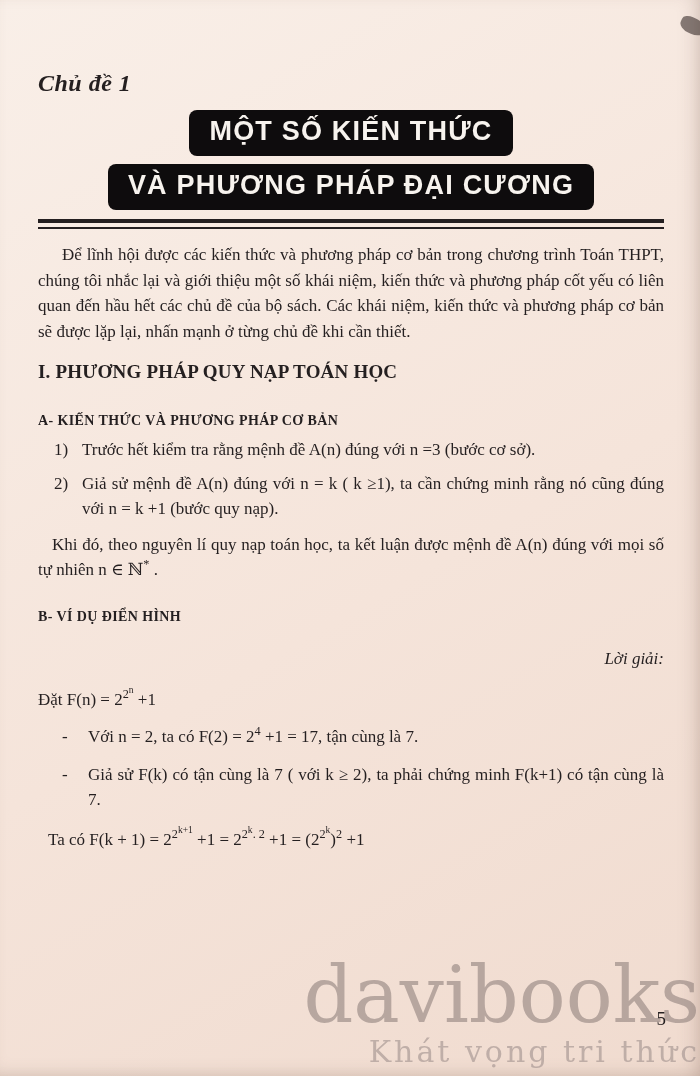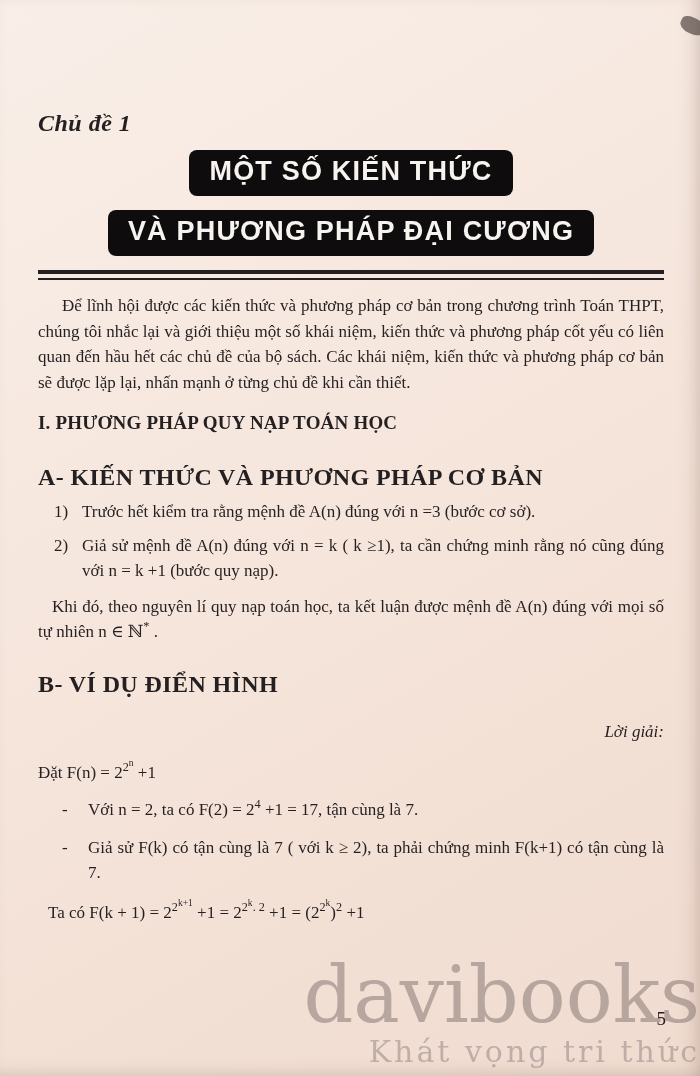--- a/index.html
+++ b/index.html
@@ -9,36 +9,36 @@
   }
   *{margin:0;padding:0;box-sizing:border-box;}
   html,body{margin:0;background:#6b6560;}
   .page{
     width:700px;height:1076px;position:relative;overflow:hidden;
     background:linear-gradient(150deg,var(--paper_light) 0%,var(--paper_mid) 55%,var(--paper_dark) 100%);
     font-family:"Liberation Serif","DejaVu Serif",serif;
     color:var(--ink);
     box-shadow:inset -14px 0 20px -12px rgba(110,80,70,.28), inset 0 -12px 18px -12px rgba(110,80,70,.22);
   }
-  .content{position:relative;z-index:2;padding:110px 36px 0 38px;}
+  .content{position:relative;z-index:2;padding:70px 36px 0 38px;}
   .corner-mark{position:absolute;top:18px;right:-6px;width:26px;height:16px;background:rgba(40,30,28,.55);transform:rotate(24deg);border-radius:40% 60% 50% 50%;z-index:1;}
   .chapter-label{font-weight:700;font-style:italic;font-size:24px;letter-spacing:.5px;}
   .title-block{margin-top:13px;text-align:center;}
   .title-bar{
-    display:table;margin:0 auto 14px;background:var(--title_bg);color:var(--title_fg);
+    display:table;margin:0 auto 8px;background:var(--title_bg);color:var(--title_fg);
     font-family:"Liberation Sans","DejaVu Sans",sans-serif;font-weight:700;
     font-size:27px;letter-spacing:1.2px;padding:6px 20px 9px;border-radius:8px;white-space:nowrap;
   }
   .double-rule{margin-top:9px;height:10px;border-top:4px solid var(--ink);border-bottom:2px solid var(--ink);}
   p.body{font-size:17px;line-height:1.5;text-align:justify;}
   .indent{text-indent:24px;}
   .indent-sm{text-indent:14px;}
   .intro{margin-top:13px;}
   .h-main{font-family:Liberation Serif, serif;font-weight:700;font-size:19px;margin:17px 0 17px;letter-spacing:.2px;}
-  .h-sub{font-weight:700;font-size:24px;margin:30px 0 8px;letter-spacing:.4px;}
+  .h-sub{font-weight:700;font-size:14px;margin:30px 0 8px;letter-spacing:.4px;}
   .b-head{margin-top:26px;}
   .method-para{margin-top:10px;}
   .num-item{display:flex;align-items:flex-start;padding-left:16px;margin:8px 0;font-size:17px;line-height:1.5;}
   .num-item .marker{flex:none;width:28px;}
   .num-item .text{flex:1;text-align:justify;}
   .conclusion{margin-top:10px;}
   .example{margin-top:30px;}
   .solution-label{font-style:italic;font-size:17px;margin:24px 0 10px;text-align:right;}
   .formula{margin:18px 0 6px;font-size:17px;line-height:1.6;}
   .dash-item{display:flex;align-items:flex-start;padding-left:24px;margin:12px 0;font-size:17px;line-height:1.5;}

